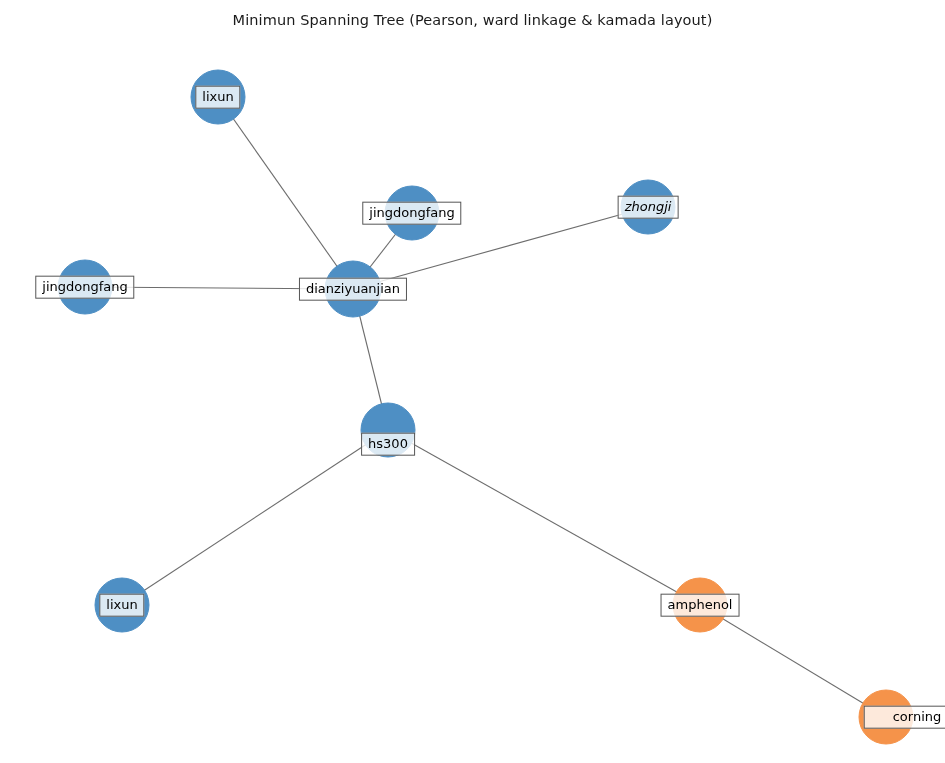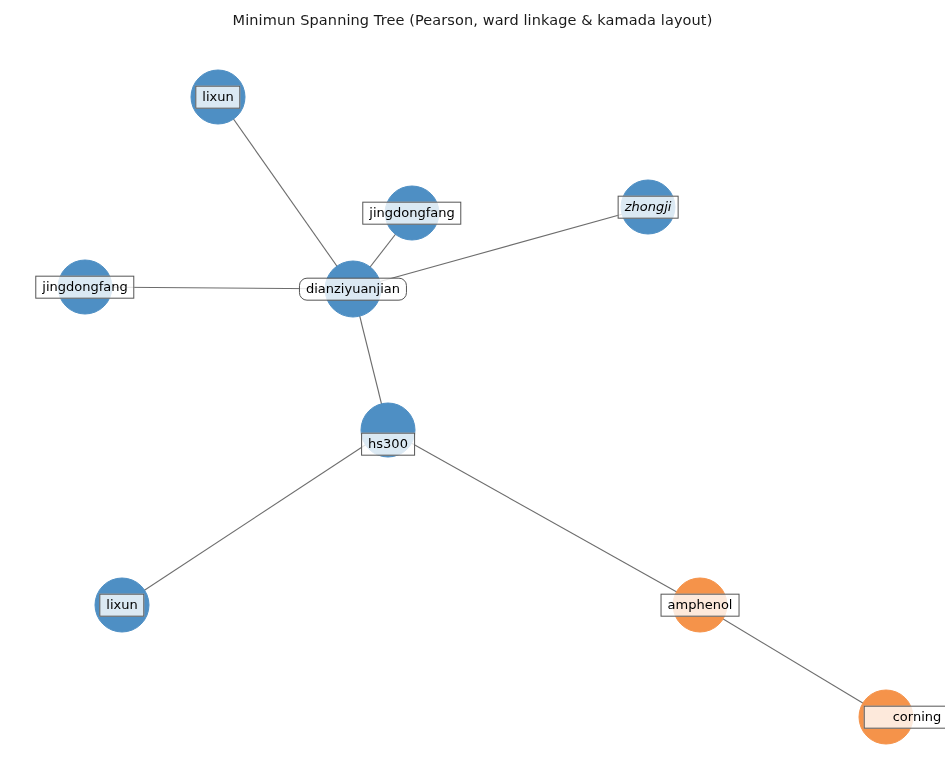--- a/index.html
+++ b/index.html
@@ -83,20 +83,20 @@
         <circle cx="700" cy="605" r="27" fill="#f5934a" stroke="#f5934a" stroke-width="1"></circle>
         <circle cx="886" cy="717" r="27" fill="#f5934a" stroke="#f5934a" stroke-width="1"></circle>
       </g>
   </svg>
 
   <div id="label-layer">
       <div class="node-label" style="left: 218px; top: 97px;">lixun</div>
       <div class="node-label" style="left: 412px; top: 213px;">jingdongfang</div>
       <div class="node-label" style="left: 648px; top: 207px; font-style: italic;">zhongji</div>
       <div class="node-label" style="left: 85px; top: 287px;">jingdongfang</div>
-      <div class="node-label" style="left: 353px; top: 289px; border-radius: 8px;">dianziyuanjian</div>
+      <div class="node-label" style="left: 353px; top: 289px;">dianziyuanjian</div>
       <div class="node-label" style="left: 388px; top: 444px;">hs300</div>
       <div class="node-label" style="left: 122px; top: 605px;">lixun</div>
       <div class="node-label" style="left: 700px; top: 605px; text-align: right;">amphenol</div>
       <div class="node-label" style="left: 906px; top: 717px; padding-left: 28px;">corning</div>
     </div>
 
 </div>
 
 </body></html>

